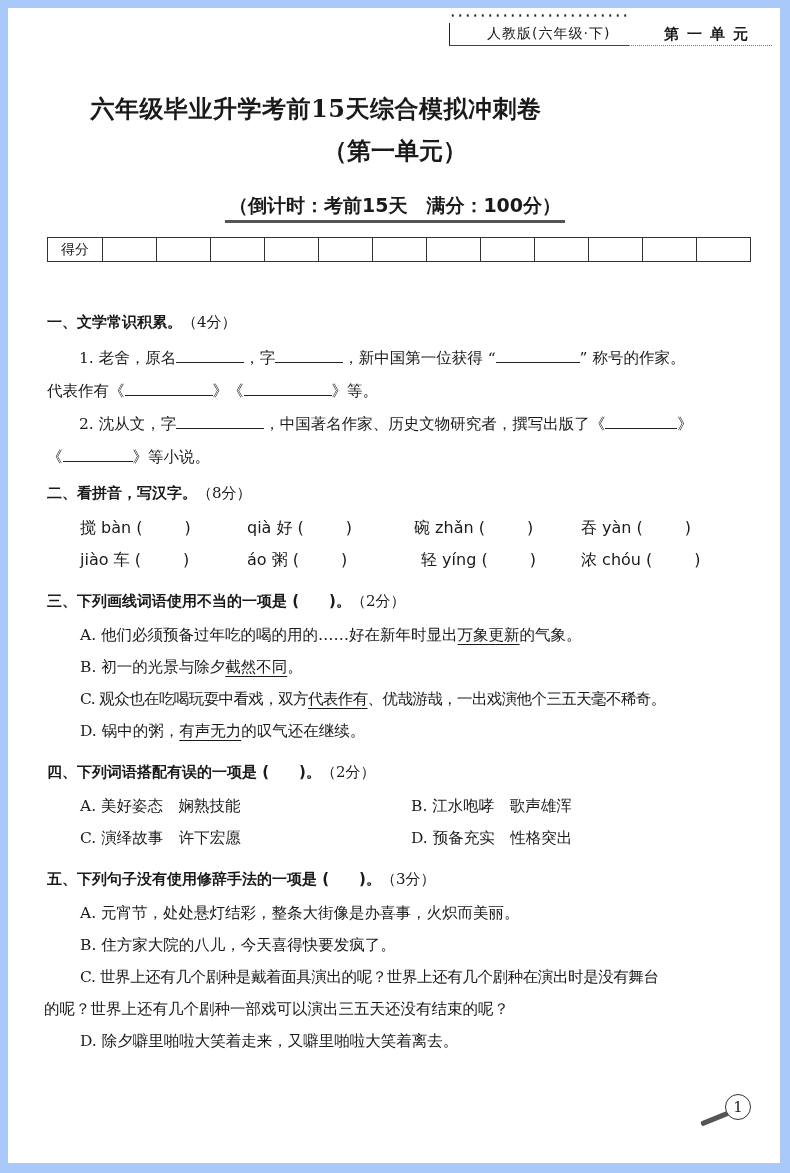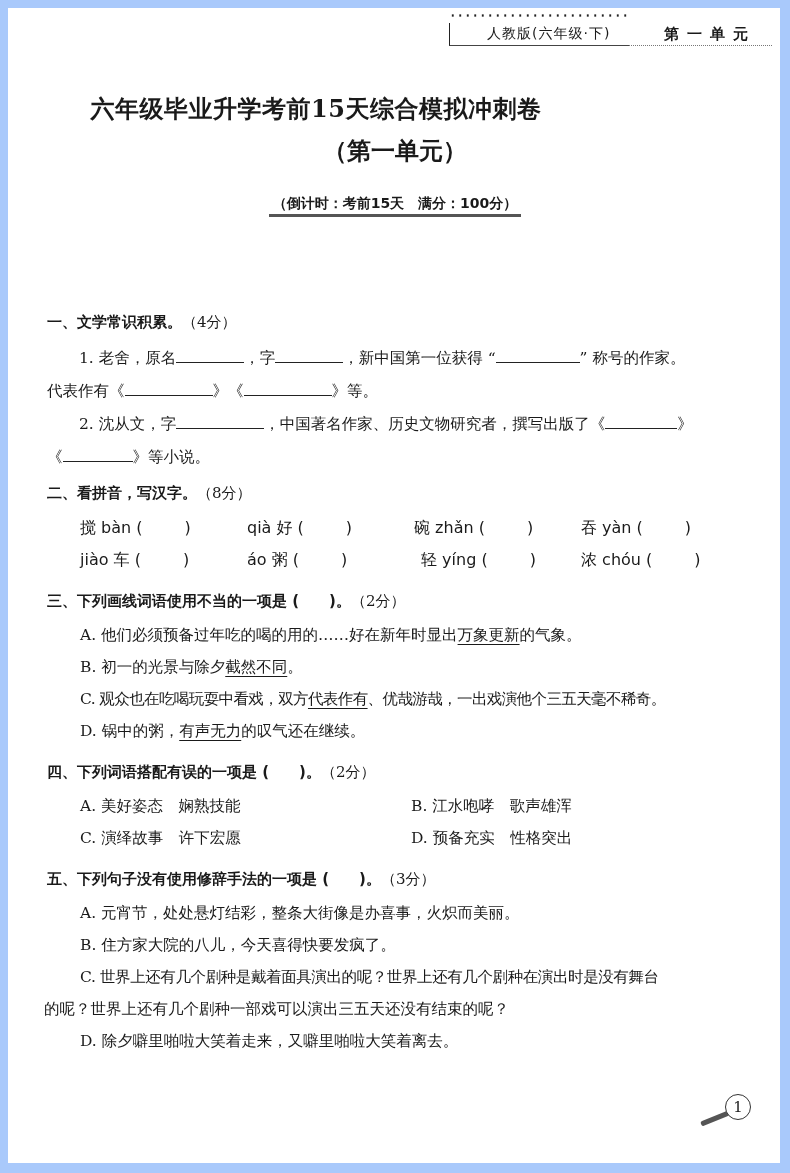--- a/index.html
+++ b/index.html
@@ -23,21 +23,21 @@
   .hdr-rule {
     position: absolute; left: 629px; top: 45px; width: 143px; border-bottom: 1px dotted #777;
   }
   .hdr-edition { position: absolute; left: 476px; top: 25px; font-size: 14px; letter-spacing: 1px; font-family: "DejaVu Sans", sans-serif; margin-left: 11px; }
   .hdr-unit { position: absolute; left: 664px; top: 25px; font-size: 15px; font-weight: bold; letter-spacing: 8px; font-family: "DejaVu Sans", sans-serif; }
   
   .title { position: absolute; left: 0; width: 632px; text-align: center; top: 93px; font-size: 24px; font-weight: bold; letter-spacing: 0.5px; }
   .subtitle { position: absolute; left: 0; width: 790px; text-align: center; top: 135px; font-size: 24px; font-weight: bold; }
   .meta-wrap { position: absolute; left: 0; width: 790px; text-align: center; top: 193px; }
   .meta {
-    display: inline-block; font-size: 14px; font-weight: bold; font-family: "DejaVu Sans", sans-serif;
+    display: inline-block; font-size: 19px; font-weight: bold; font-family: "DejaVu Sans", sans-serif;
     padding: 0 4px 1px; border-bottom: 3px solid #555;
   }
   
   table.score { position: absolute; left: 47px; top: 237px; border-collapse: collapse; }
   table.score td {
     border: 1px solid #333; width: 53px; height: 23px; text-align: center; padding: 0;
     font-size: 14px; font-family: "DejaVu Sans", sans-serif;
   }
   table.score td.first { width: 54px; }
   
@@ -68,20 +68,35 @@
 <div class="hdr-rule"></div>
 <div class="hdr-edition">人教版(六年级·下)</div>
 <div class="hdr-unit">第一单元</div>
 
 <div class="title">六年级毕业升学考前15天综合模拟冲刺卷</div>
 <div class="subtitle">（第一单元）</div>
 <div class="meta-wrap"><span class="meta">（倒计时：考前15天　满分：100分）</span></div>
 
 <table class="score">
   <tbody>
+  <tr>
+    <td class="first">得分</td>
+    <td></td>
+    <td></td>
+    <td></td>
+    <td></td>
+    <td></td>
+    <td></td>
+    <td></td>
+    <td></td>
+    <td></td>
+    <td></td>
+    <td></td>
+    <td></td>
+  </tr>
 </tbody>
   </table>
 
 <div class="sec" style="top:313px;">
   <span>一、文学常识积累。</span><span class="pts">（4分）</span>
 </div>
 <div class="line" style="left:79px; top:347px;">
   <span>1. 老舍，原名</span><span class="blank" style="width:68px"></span><span>，字</span><span class="blank" style="width:68px"></span><span>，新中国第一位获得 “</span><span class="blank" style="width:84px"></span><span>” 称号的作家。</span>
 </div>
 <div class="line" style="left:47px; top:380px;">

